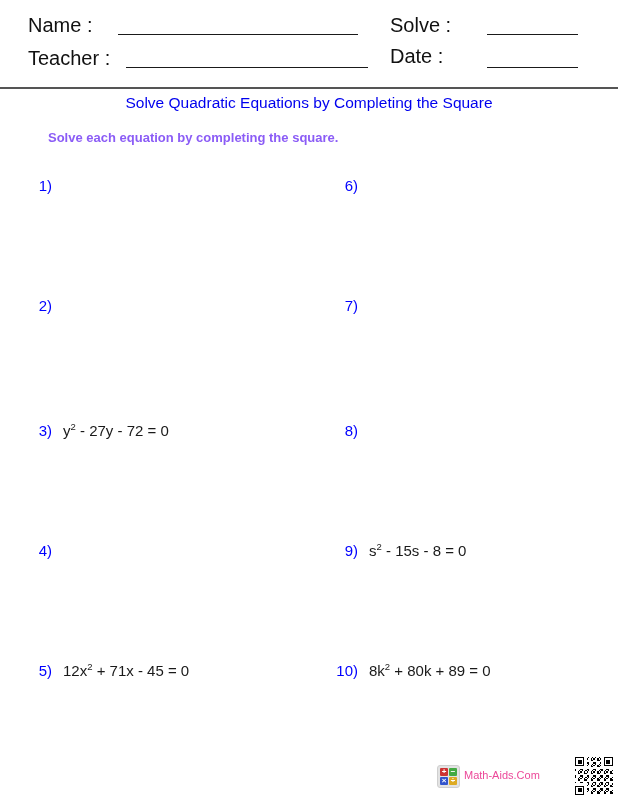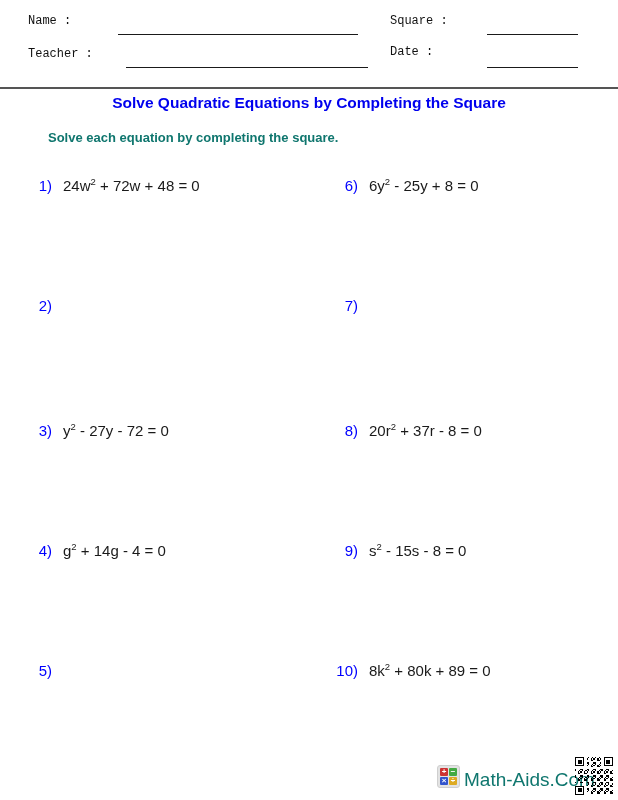--- a/index.html
+++ b/index.html
@@ -2,39 +2,39 @@
 <html><head>
 <meta charset="utf-8">
 <style>
   * { margin:0; padding:0; box-sizing:border-box; }
   body { background:#fff; font-family:"Liberation Sans", sans-serif; }
   .page {
     position:relative; width:618px; height:800px; background:#ffffff;
     overflow:hidden; font-family:"Liberation Sans", sans-serif;
   }
   
-  .hlabel { position:absolute; font-size:12px; color:#111;font-family:Liberation Mono, monospace; }
+  .hlabel { position:absolute; font-size:20px; color:#111; }
   .lbl-name    { left:28px;  top:14px; }
   .lbl-score   { left:390px; top:14px; }
   .lbl-teacher { left:28px;  top:47px; }
   .lbl-date    { left:390px; top:45px; }
   .hline { position:absolute; height:0; border-top:1.6px solid #1a1a1a; }
   .ln-name    { left:118px; top:34px; width:240px; }
   .ln-score   { left:487px; top:34px; width:91px; }
   .ln-teacher { left:126px; top:67px; width:242px; }
   .ln-date    { left:487px; top:67px; width:91px; }
   .separator { position:absolute; left:0; top:87px; width:618px; height:1.5px; background:#555; }
   
   .title {
     position:absolute; top:94px; left:0; width:618px; text-align:center;
-    font-size:15.5px; font-weight:bold; color:#0000EE;
+    font-size:15.5px; font-weight:normal; color:#0000EE;
   }
   .instruction {
     position:absolute; top:130px; left:48px;
-    font-size:13px; font-weight:bold; color:#0f766e;
+    font-size:13px; font-weight:bold; color:#8b5cf6;
   }
   
   .problem { position:absolute; display:flex; align-items:flex-start; line-height:20px; }
   .col-left  { left:10px; }
   .col-right { left:316px; }
   .row-1 { top:176px; }
   .row-2 { top:296px; }
   .row-3 { top:421px; }
   .row-4 { top:541px; }
   .row-5 { top:661px; }
@@ -54,72 +54,69 @@
   .logo .cell {
     display:flex; align-items:center; justify-content:center;
     color:#fff; font-size:8px; font-weight:bold; line-height:1; border-radius:1px;
   }
   .cell-plus  { background:#cc3333; }
   .cell-minus { background:#44aa44; }
   .cell-times { background:#3355cc; }
   .cell-div   { background:#ddaa22; }
   .brand {
     position:absolute; left:464px; top:769px;
-    font-size:19px; color:#0f766e; text-decoration:none; cursor:pointer;
+    font-size:11px; color:#ec4899; text-decoration:none; cursor:pointer;
   }
   .qr { position:absolute; left:575px; top:757px; width:38px; height:38px; }
 </style>
 </head>
 <body>
 
 <div class="page">
 
   <span class="hlabel lbl-name">Name :</span>
   <span class="hline ln-name"></span>
-  <span class="hlabel lbl-score">Square :</span>
+  <span class="hlabel lbl-score">Solve :</span>
   <span class="hline ln-score"></span>
   <span class="hlabel lbl-teacher">Teacher :</span>
   <span class="hline ln-teacher"></span>
   <span class="hlabel lbl-date">Date :</span>
   <span class="hline ln-date"></span>
 
   <div class="separator"></div>
 
   <div class="title">Solve Quadratic Equations by Completing the Square</div>
   <div class="instruction">Solve each equation by completing the square.</div>
 
   <div class="problem col-left row-1">
     <span class="pnum">1)</span>
-    <span class="ptext"><span>24w</span><sup>2</sup><span> + 72w + 48 = 0</span></span>
   </div>
   <div class="problem col-left row-2">
     <span class="pnum">2)</span>
   </div>
   <div class="problem col-left row-3">
     <span class="pnum">3)</span>
     <span class="ptext"><span>y</span><sup>2</sup><span> - 27y - 72 = 0</span></span>
   </div>
   <div class="problem col-left row-4">
     <span class="pnum">4)</span>
-    <span class="ptext"><span>g</span><sup>2</sup><span> + 14g - 4 = 0</span></span>
   </div>
   <div class="problem col-left row-5">
     <span class="pnum">5)</span>
+    <span class="ptext"><span>12x</span><sup>2</sup><span> + 71x - 45 = 0</span></span>
   </div>
 
   <div class="problem col-right row-1">
     <span class="pnum">6)</span>
-    <span class="ptext"><span>6y</span><sup>2</sup><span> - 25y + 8 = 0</span></span>
   </div>
   <div class="problem col-right row-2">
     <span class="pnum">7)</span>
   </div>
   <div class="problem col-right row-3">
     <span class="pnum">8)</span>
-    <span class="ptext"><span>20r</span><sup>2</sup><span> + 37r - 8 = 0</span></span>
   </div>
   <div class="problem col-right row-4">
     <span class="pnum">9)</span>
     <span class="ptext"><span>s</span><sup>2</sup><span> - 15s - 8 = 0</span></span>
   </div>
   <div class="problem col-right row-5">
     <span class="pnum">10)</span>
     <span class="ptext"><span>8k</span><sup>2</sup><span> + 80k + 89 = 0</span></span>
   </div>
 

